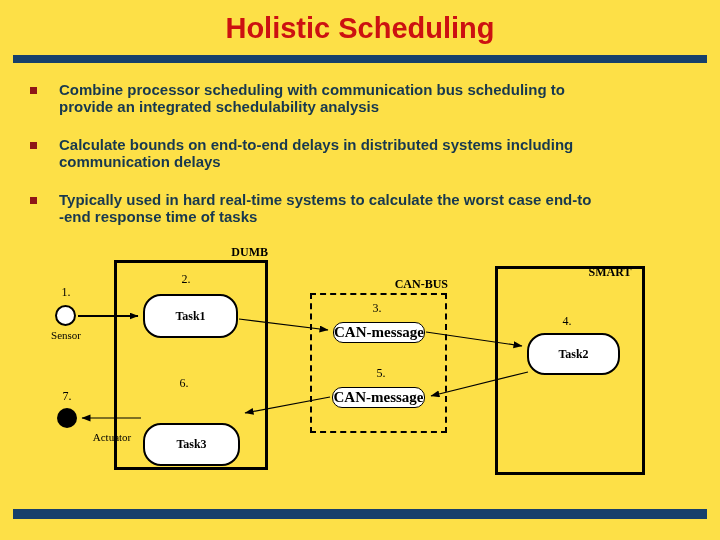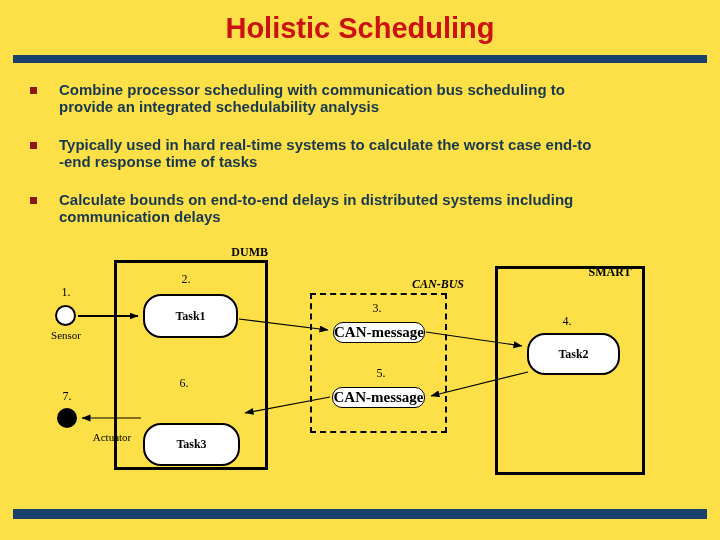--- a/index.html
+++ b/index.html
@@ -31,21 +31,21 @@
 
   .bigbox { border:3px solid #000; background:transparent; }
   .dumb-rect  { left:114px; top:20px;  width:154px; height:210px; }
   .smart-rect { left:495px; top:26px;  width:150px; height:209px; }
   .canbus-rect{ left:310px; top:53px;  width:137px; height:140px;
                 border:2px dashed #000; background:transparent; }
 
   .zonelabel { font-size:12px; font-weight:bold; text-align:right; }
   .dumb-label  { left:200px; top:5px;  width:68px; }
   .smart-label { left:575px; top:25px; width:70px;text-align:center; }
-  .canbus-label{ left:394px; top:37px; width:70px; font-weight:bold;font-style:italic; }
+  .canbus-label{ left:378px; top:37px; width:70px; font-weight:bold; }
 
   .node { border:1.5px solid #000; background:#fff; display:flex;
           align-items:center; justify-content:center; z-index:2; }
   .task { border-width:2px; border-radius:18px; font-size:12px; font-weight:bold; }
   .task1 { left:143px; top:54px;  width:95px; height:44px; }
   .task2 { left:527px; top:93px;  width:93px; height:42px; }
   .task3 { left:143px; top:155px; width:97px; height:43px;margin-top:28px; }
   .msg  { border-radius:10px; font-size:15px; font-weight:bold;text-align:right; }
   .msg1 { left:333px; top:82px;  width:92px; height:21px; }
   .msg2 { left:332px; top:147px; width:93px; height:21px; }
@@ -82,29 +82,29 @@
     <li>
       <span class="bsq"></span>
       <span class="btext">
         <span class="bline">Combine processor scheduling with communication bus scheduling to</span>
         <span class="bline">provide an integrated schedulability analysis</span>
       </span>
     </li>
     <li>
       <span class="bsq"></span>
       <span class="btext">
-        <span class="bline">Typically used in hard real-time systems to calculate the worst case end-to</span>
-        <span class="bline">-end response time of tasks</span>
+        <span class="bline">Calculate bounds on end-to-end delays in distributed systems including</span>
+        <span class="bline">communication delays</span>
       </span>
     </li>
     <li>
       <span class="bsq"></span>
       <span class="btext">
-        <span class="bline">Calculate bounds on end-to-end delays in distributed systems including</span>
-        <span class="bline">communication delays</span>
+        <span class="bline">Typically used in hard real-time systems to calculate the worst case end-to</span>
+        <span class="bline">-end response time of tasks</span>
       </span>
     </li>
   </ul>
 
   <div class="diagram">
 
     <div class="abs bigbox dumb-rect"></div>
     <div class="abs bigbox smart-rect"></div>
     <div class="abs canbus-rect"></div>
 

